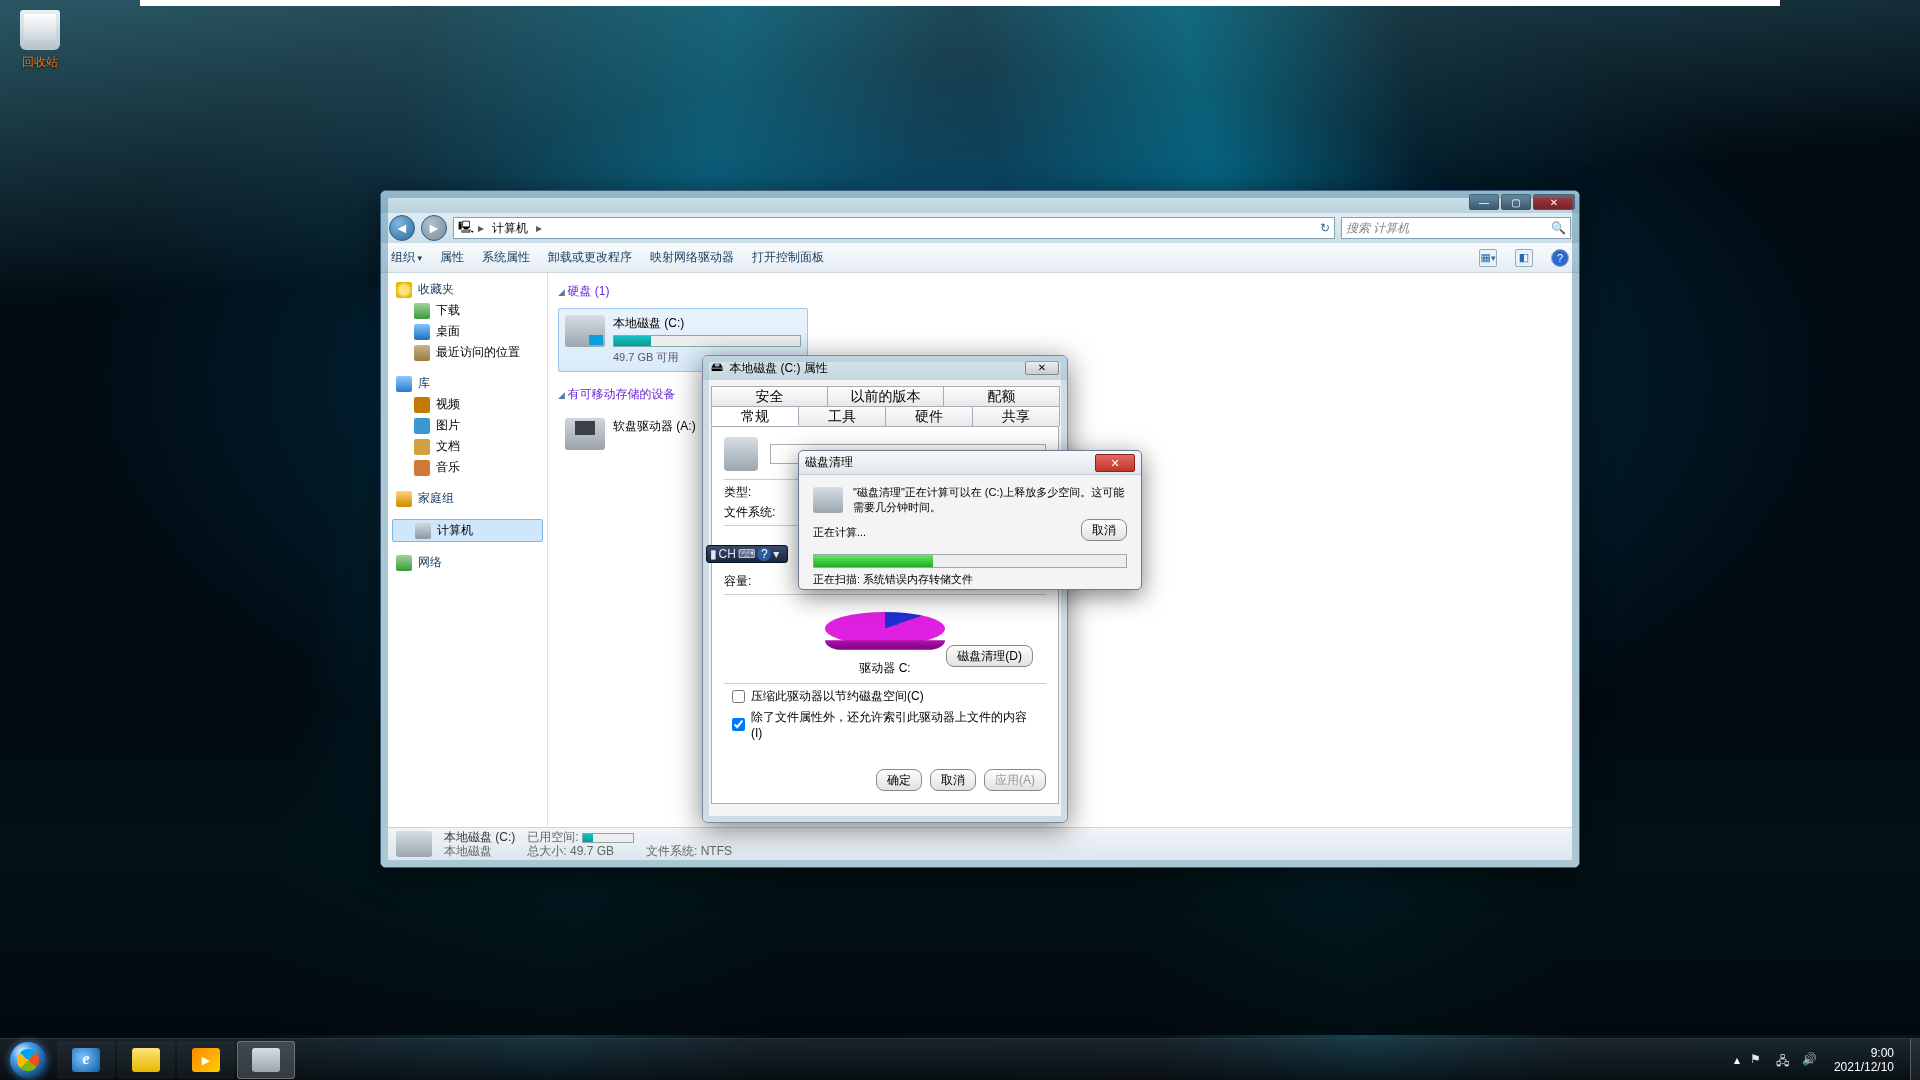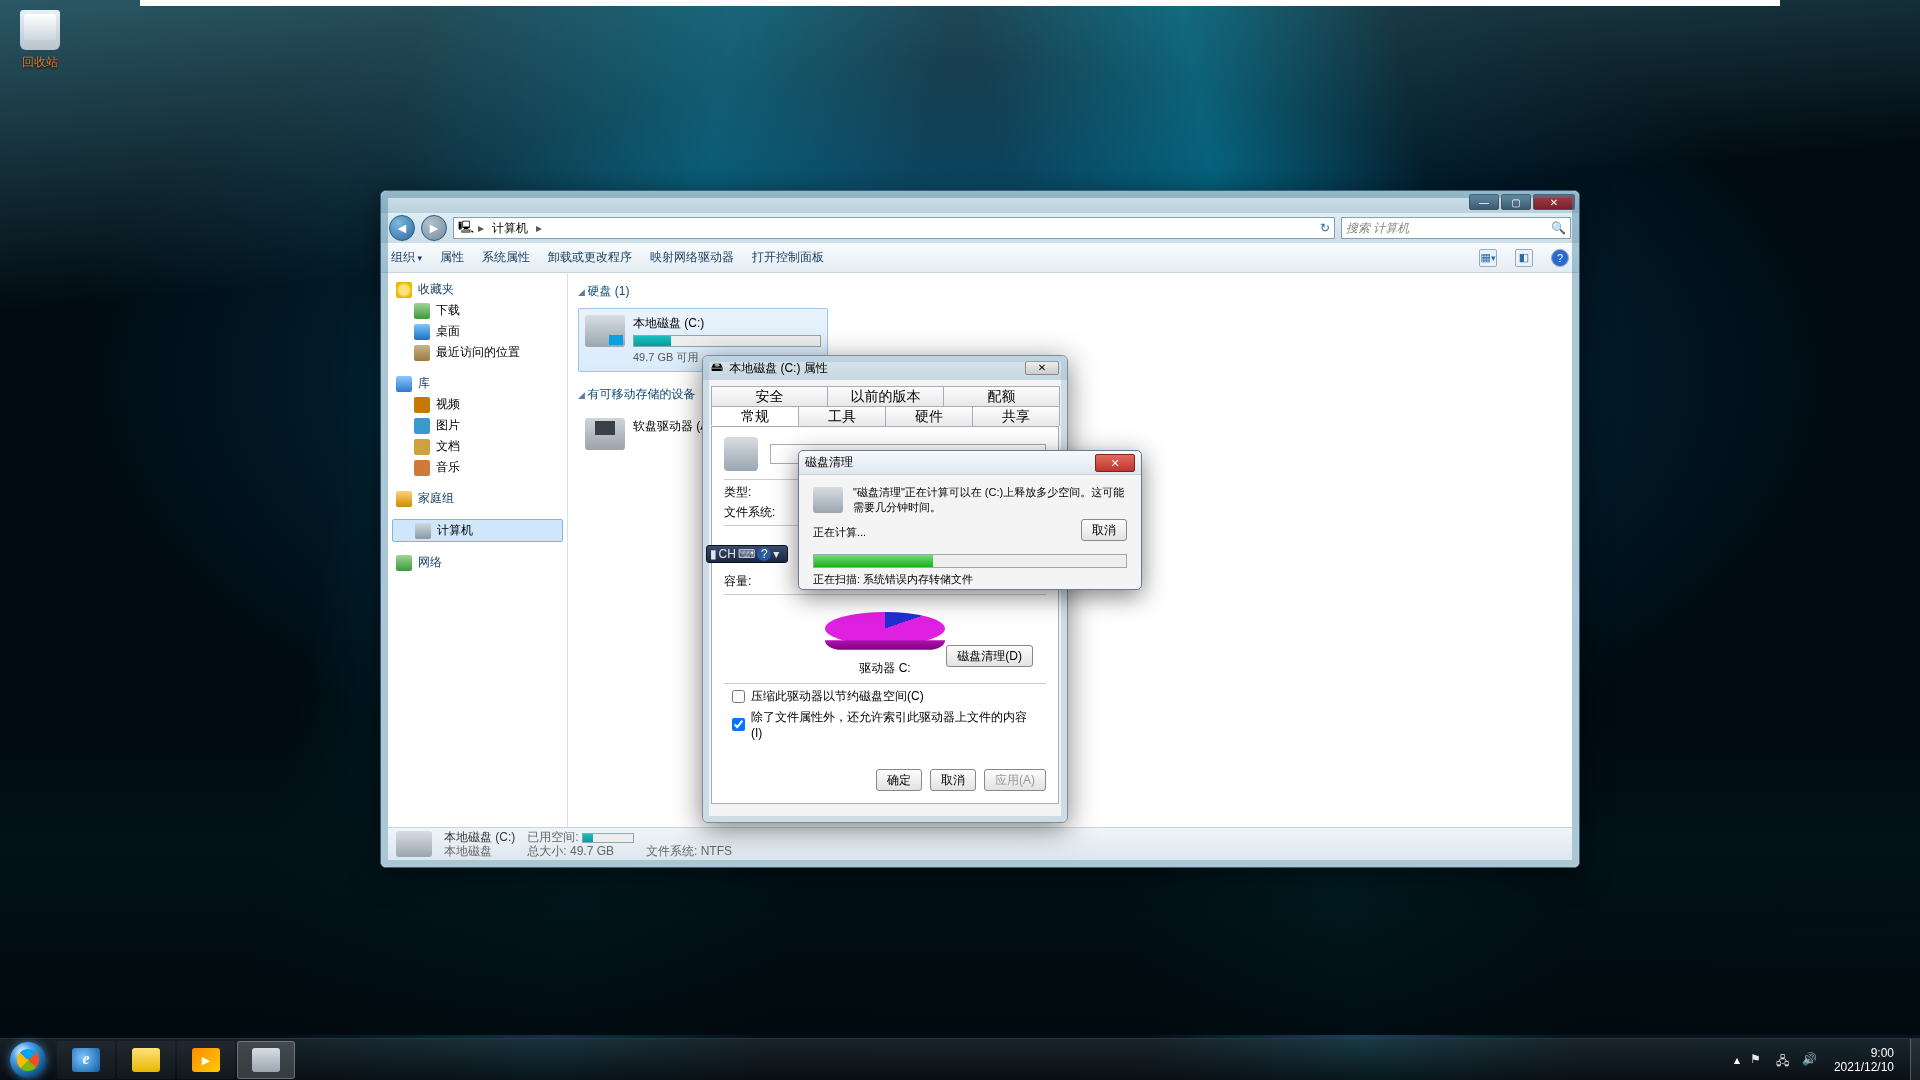--- a/index.html
+++ b/index.html
@@ -28,39 +28,39 @@
 .addr .seg{padding:0 4px}
 .addr .chev{color:#555}
 .addr .refresh{margin-left:auto;color:#2a6aaa}
 .search{width:230px;height:22px;background:#fff;border:1px solid #8aa0b0;display:flex;align-items:center;padding:0 4px;color:#888;font-style:italic}
 .search .mag{margin-left:auto;color:#2a6aaa;font-style:normal}
 .toolbar{height:30px;background:linear-gradient(180deg,#f8fbfd,#e4edf3);border-bottom:1px solid #c9d5de;display:flex;align-items:center;padding:0 10px;gap:18px;color:#13395e}
 .toolbar .drop::after{content:" ▾";font-size:9px}
 .toolbar .spacer{flex:1}
 .toolbar .ic16{width:18px;height:18px;border:1px solid #9ab;background:#eaf2f8;border-radius:2px;display:flex;align-items:center;justify-content:center;color:#2a6aaa;font-size:11px}
 .body{position:absolute;top:82px;bottom:40px;left:7px;right:7px;display:flex;background:#fff}
-.sidebar{width:180px;border-right:1px solid #d9e2e9;padding:6px 0;overflow:hidden}
+.sidebar{width:160px;border-right:1px solid #d9e2e9;padding:6px 0;overflow:hidden}
 .sb-group{padding:2px 8px;color:#13395e;display:flex;align-items:center;gap:6px}
 .sb-item{padding:2px 8px 2px 26px;display:flex;align-items:center;gap:6px}
 .sb-item.sel{background:#cfe6fb;border:1px solid #7db7e8;border-radius:2px;margin:0 4px;padding-left:22px}
 .sb-ico{width:16px;height:16px;display:inline-block;border-radius:2px}
 .ico-star{background:radial-gradient(circle,#ffe27a 40%,#e6b800 70%)}
 .ico-dl{background:linear-gradient(180deg,#9fd49a,#3a9a3a)}
 .ico-desk{background:linear-gradient(180deg,#7ec6ff,#1a70c0)}
 .ico-recent{background:linear-gradient(180deg,#c8b48a,#9a7a40)}
 .ico-lib{background:linear-gradient(180deg,#8fc6ff,#2a7acc)}
 .ico-vid{background:#c47a00}
 .ico-pic{background:#3a9ad0}
 .ico-doc{background:#d0a040}
 .ico-mus{background:#d07a3a}
 .ico-home{background:linear-gradient(180deg,#ffd27a,#d08a00)}
 .ico-pc{background:linear-gradient(180deg,#cfd8df,#8a98a5)}
 .ico-net{background:linear-gradient(180deg,#9fd49a,#3a9a3a)}
 .content{flex:1;padding:6px 10px}
-.grp-head{color:#0c4a6e;padding:4px 0}
+.grp-head{color:#6d28d9;padding:4px 0}
 .grp-head::before{content:"◢ ";font-size:9px;color:#5a7aa0}
 .drive-tile{width:250px;border:1px solid #9ec6ec;background:linear-gradient(180deg,#eaf3fc,#d9ebfb);border-radius:2px;padding:6px;display:flex;gap:8px;margin:4px 0 10px}
 .drive-ic{width:40px;height:32px;background:linear-gradient(180deg,#d8dde2,#9aa6b0);border-radius:3px;position:relative}
 .drive-ic::after{content:"";position:absolute;right:2px;bottom:2px;width:14px;height:10px;background:#0aa0e0}
 .drive-info{flex:1}
 .drive-bar{height:12px;border:1px solid #8aa;background:#eee;margin:3px 0;position:relative}
 .drive-bar .fill{position:absolute;inset:0;width:20%;background:linear-gradient(180deg,#17c1c1,#0a9a9a)}
 .drive-sub{font-size:11px;color:#555}
 .floppy-ic{width:40px;height:32px;background:linear-gradient(180deg,#d0d5da,#9aa2aa);border-radius:3px;position:relative}
 .floppy-ic::after{content:"";position:absolute;top:3px;left:10px;width:20px;height:14px;background:#3a4048}
@@ -83,21 +83,21 @@
 .tab.active{background:#fff;position:relative;z-index:2;border-bottom:1px solid #fff;margin-bottom:-1px}
 .tabbody{margin:0 8px 8px;border:1px solid #aab;background:#fff;padding:10px 12px;height:378px;position:relative}
 .drv-row{display:flex;align-items:center;gap:12px;margin-bottom:8px}
 .drv-bigic{width:34px;height:34px;background:linear-gradient(180deg,#d8dde2,#9aa6b0);border-radius:4px}
 .field{display:flex;gap:10px;margin:3px 0}
 .field .lab{width:60px}
 .pie{width:120px;height:55px;margin:6px auto 4px;position:relative}
 .pie .disk{position:absolute;inset:0;border-radius:50%;background:conic-gradient(#2030d0 0 60deg,#e020e0 60deg 360deg);transform:scaleY(.6)}
 .pie .disk::after{content:"";position:absolute;left:0;right:0;bottom:-8px;height:16px;background:linear-gradient(180deg,#b010b0,#800080);border-radius:0 0 60px 60px}
 .pie-cap{text-align:center;margin-bottom:6px}
-.btn{height:22px;padding:0 10px;border:1px solid #888;background:linear-gradient(180deg,#fdfdfd,#e2e2e2);border-radius:3px;font-size:12px}
+.btn{height:22px;padding:0 10px;border:1px solid #888;background:linear-gradient(180deg,#fdfdfd,#e2e2e2);border-radius:8px;font-size:12px}
 .btn:disabled{color:#999}
 .cleanup-btn{position:absolute;right:25px;top:218px}
 .hr{border:none;border-top:1px solid #ccc;margin:4px 0}
 .chk{display:flex;align-items:center;gap:6px;margin:4px 8px}
 .chk input{width:13px;height:13px}
 .dlg-foot{position:absolute;bottom:12px;right:12px;display:flex;gap:8px}
 
 
 .pop{position:absolute;top:450px;left:798px;width:344px;height:140px;background:#f4f4f4;border:1px solid #6a7a90;border-radius:5px;box-shadow:0 6px 24px rgba(0,0,0,.5)}
 .pop-title{height:24px;display:flex;align-items:center;padding:0 6px;background:linear-gradient(180deg,#f6f9fb,#dfe7ee);border-radius:5px 5px 0 0;border-bottom:1px solid #c5d0da}

